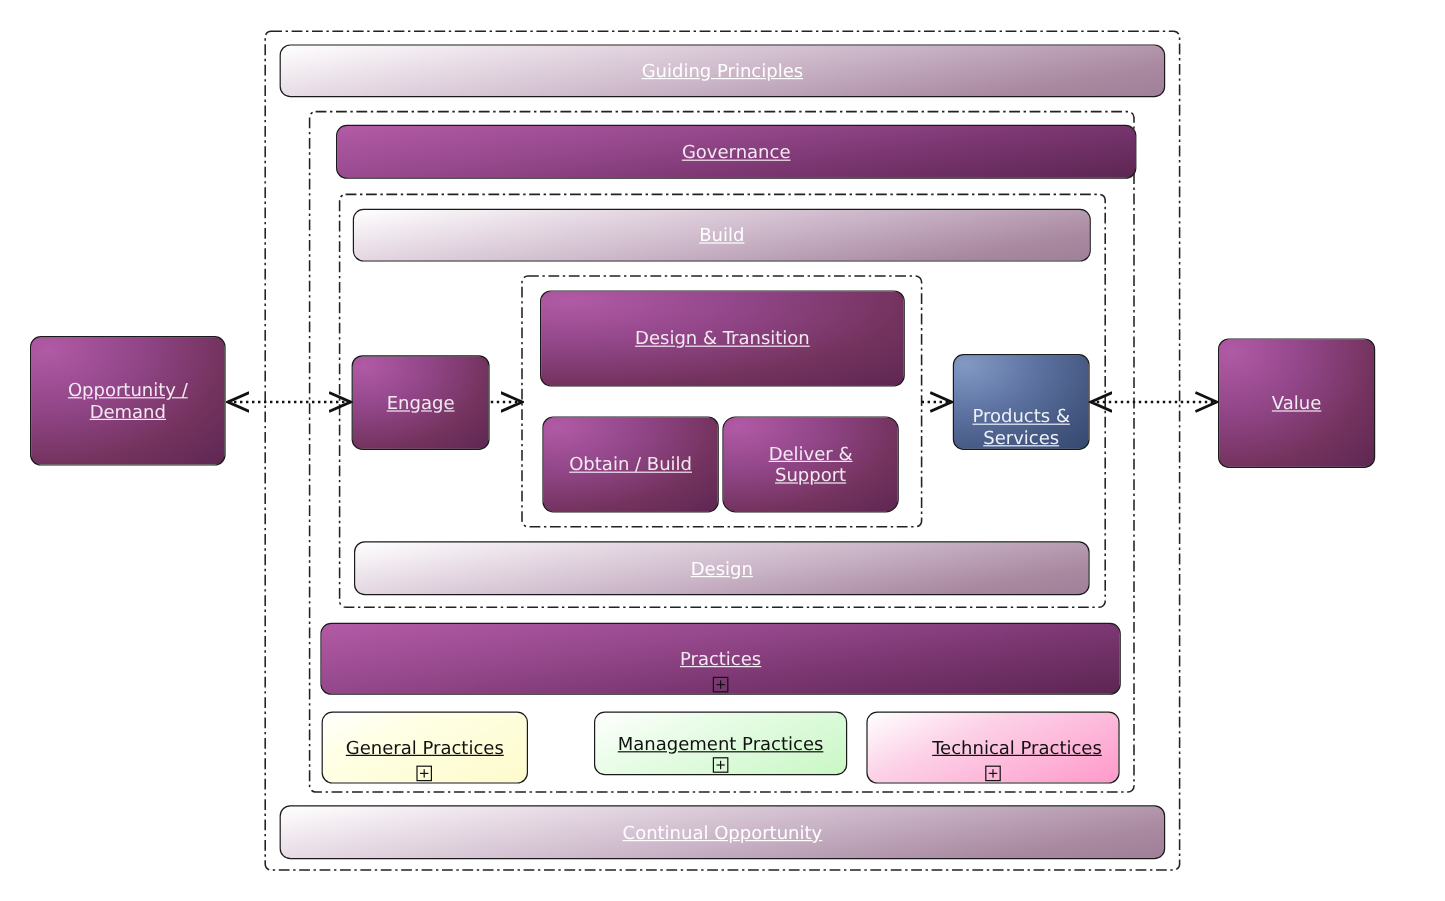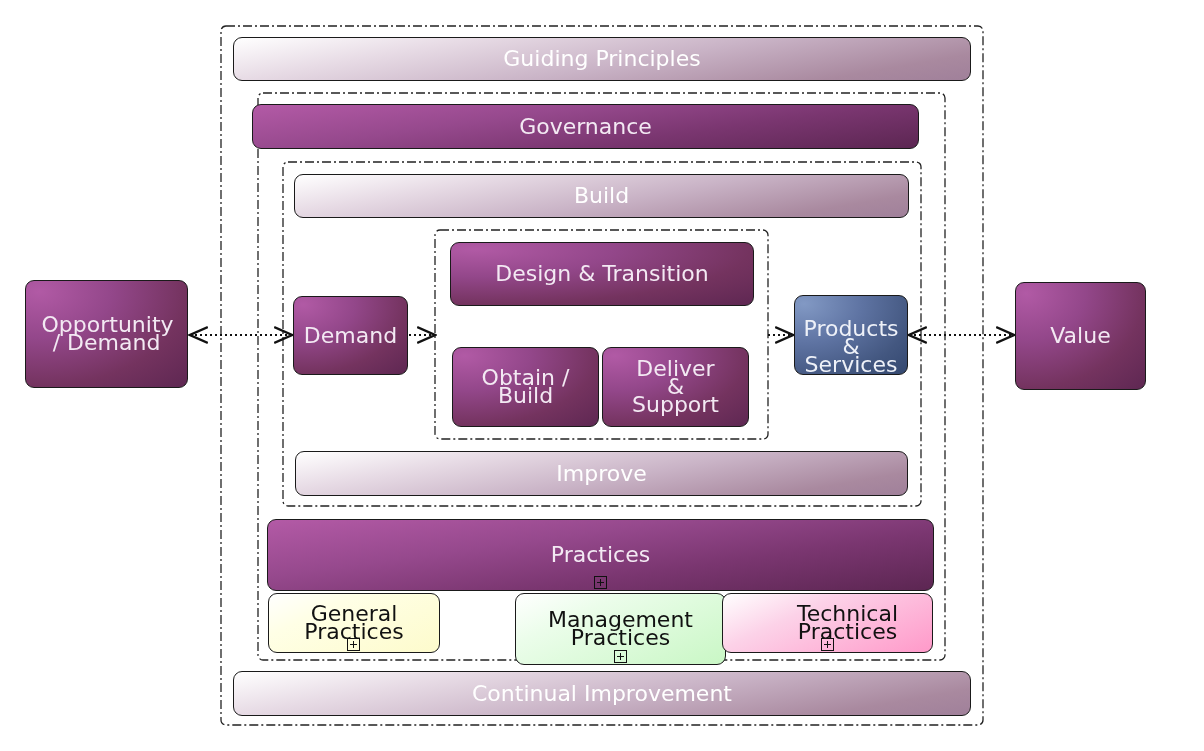--- a/index.html
+++ b/index.html
@@ -1,20 +1,20 @@
 <!DOCTYPE html>
 <html><head>
 <meta charset="utf-8">
 <style>
   html, body { margin:0; padding:0; background:#ffffff; }
   body { width:1204px; height:751px; position:relative; overflow:hidden;
          font-family:"DejaVu Sans", "Liberation Sans", sans-serif; }
   .box { position:absolute; box-sizing:border-box; border:1.3px solid #1a1a1a; border-radius:9px;
          display:flex; align-items:center; justify-content:center; text-align:center;
-         font-size:22px; line-height:18px; }
+         font-size:15px; line-height:18px;text-decoration:underline; }
   .dark { color:#f3e9f3;
           background: radial-gradient(ellipse at 8% 10%, #b15aa5 0%, #93478a 35%, #74335f 70%, #5e2752 100%); }
   .dark-wide { color:#f3e9f3;
           background: linear-gradient(172deg, #b35aa6 0%, #96498d 35%, #7a3670 65%, #5c2652 100%); }
   .light { color:#ffffff;
           background: linear-gradient(170deg, #ffffff 0%, #e7dbe5 25%, #c9b3c6 55%, #a9899f 85%, #a0809a 100%); }
   .blue { color:#eef1f8;
           background: radial-gradient(ellipse at 8% 10%, #8299c4 0%, #5e73a2 40%, #435780 75%, #344870 100%); align-items: flex-end; }
   .yellow { color:#111; background: linear-gradient(155deg, #ffffff 0%, #ffffe6 30%, #fdfbcc 100%); }
   .green { color:#111; background: linear-gradient(155deg, #ffffff 0%, #ebfdea 30%, #c9f7c5 100%); }
@@ -44,75 +44,75 @@
   <line x1="190" y1="335" x2="292" y2="335" stroke="#111" stroke-width="2.2" stroke-dasharray="2,3" marker-start="url(#arrowOpen)" marker-end="url(#arrowOpen)"></line>
   <line x1="409" y1="335" x2="435" y2="335" stroke="#111" stroke-width="2.2" stroke-dasharray="2,3" marker-end="url(#arrowOpen)"></line>
   <line x1="768" y1="335" x2="793" y2="335" stroke="#111" stroke-width="2.2" stroke-dasharray="2,3" marker-end="url(#arrowOpen)"></line>
   <line x1="909" y1="335" x2="1014" y2="335" stroke="#111" stroke-width="2.2" stroke-dasharray="2,3" marker-start="url(#arrowOpen)" marker-end="url(#arrowOpen)"></line>
 </svg>
 
 <div class="box light" style="left:233px;top:37px;width:738px;height:44px;">
   <span class="label">Guiding Principles</span>
 </div>
 
-<div class="box dark-wide" style="left:252px;top:104px;width:667px;height:45px;">
+<div class="box dark-wide" style="left:280px;top:104px;width:667px;height:45px;">
   <span class="label">Governance</span>
 </div>
 
 <div class="box light" style="left:294px;top:174px;width:615px;height:44px;">
   <span class="label">Build</span>
 </div>
 
 <div class="box dark" style="left:25px;top:280px;width:163px;height:108px;justify-content:center;">
   <span class="label" style="width:130px;">Opportunity / Demand</span>
 </div>
 
 <div class="box dark" style="left:293px;top:296px;width:115px;height:79px;">
-  <span class="label">Demand</span>
+  <span class="label">Engage</span>
 </div>
 
-<div class="box dark" style="left:450px;top:242px;width:304px;height:64px;">
+<div class="box dark" style="left:450px;top:242px;width:304px;height:80px;">
   <span class="label">Design &amp; Transition</span>
 </div>
 
 <div class="box dark" style="left:452px;top:347px;width:147px;height:80px;">
   <span class="label">Obtain / Build</span>
 </div>
 
-<div class="box dark" style="left:602px;top:347px;width:147px;height:80px;">
+<div class="box dark" style="left:602px;top:347px;width:147px;height:80px;border-radius:11px;">
   <span class="label" style="width:90px;">Deliver &amp; Support</span>
 </div>
 
 <div class="box blue" style="left:794px;top:295px;width:114px;height:80px;">
   <span class="label" style="width:100px;">Products &amp; Services</span>
 </div>
 
 <div class="box dark" style="left:1015px;top:282px;width:131px;height:108px;">
   <span class="label">Value</span>
 </div>
 
 <div class="box light" style="left:295px;top:451px;width:613px;height:45px;">
-  <span class="label">Improve</span>
+  <span class="label">Design</span>
 </div>
 
-<div class="box dark-wide" style="left:267px;top:519px;width:667px;height:72px;">
+<div class="box dark-wide" style="left:267px;top:519px;width:667px;height:60px;">
   <span class="label">Practices</span>
   <span class="plus"></span>
 </div>
 
 <div class="box yellow" style="left:268px;top:593px;width:172px;height:60px;">
   <span class="label">General Practices</span>
   <span class="plus"></span>
 </div>
 
-<div class="box green" style="left:515px;top:593px;width:211px;height:72px;">
+<div class="box green" style="left:495px;top:593px;width:211px;height:53px;">
   <span class="label">Management Practices</span>
   <span class="plus"></span>
 </div>
 
 <div class="box pink" style="left:722px;top:593px;width:211px;height:60px;padding-left:40px;">
   <span class="label">Technical Practices</span>
   <span class="plus"></span>
 </div>
 
 <div class="box light" style="left:233px;top:671px;width:738px;height:45px;">
-  <span class="label">Continual Improvement</span>
+  <span class="label">Continual Opportunity</span>
 </div>
 
 </body></html>

